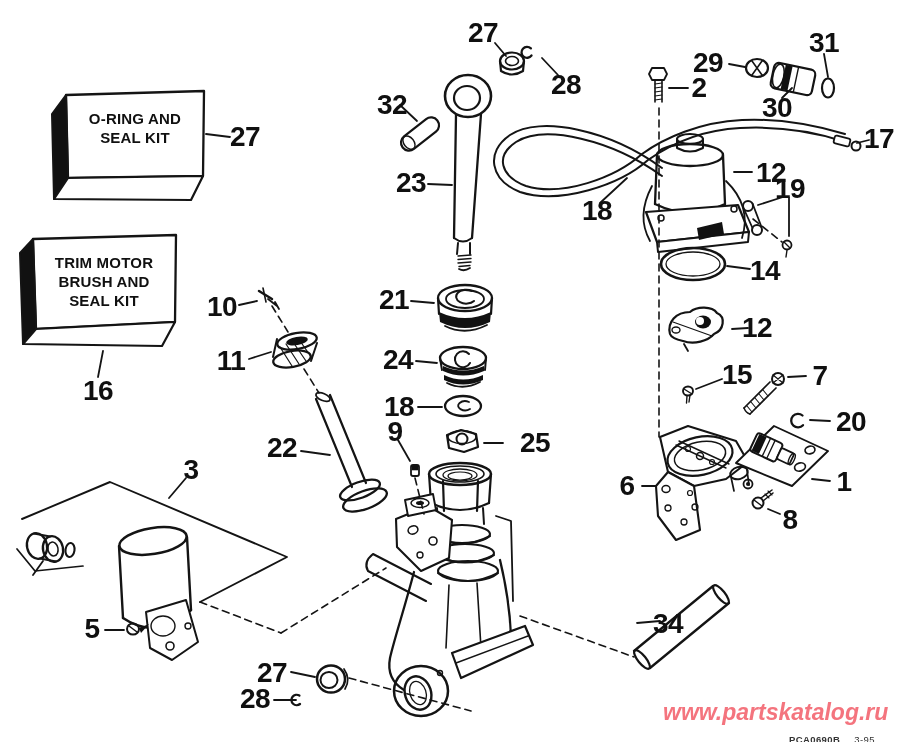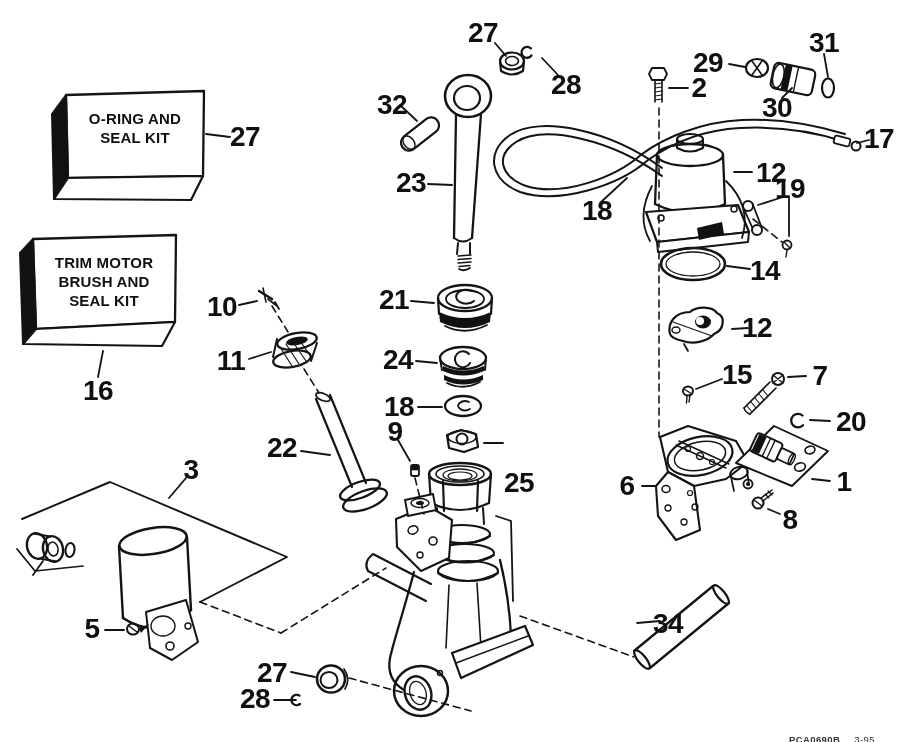--- a/index.html
+++ b/index.html
@@ -386,27 +386,28 @@
       <div class="callout" style="left: 757px; top: 328px;">12</div>
       <div class="callout" style="left: 231px; top: 361px;">11</div>
       <div class="callout" style="left: 398px; top: 360px;">24</div>
       <div class="callout" style="left: 98px; top: 391px;">16</div>
       <div class="callout" style="left: 737px; top: 375px;">15</div>
       <div class="callout" style="left: 820px; top: 376px;">7</div>
       <div class="callout" style="left: 399px; top: 407px;">18</div>
       <div class="callout" style="left: 851px; top: 422px;">20</div>
       <div class="callout" style="left: 395px; top: 432px;">9</div>
       <div class="callout" style="left: 282px; top: 448px;">22</div>
-      <div class="callout" style="left: 519px; top: 443px; margin-top: 40px;">25</div>
+      <div class="callout" style="left: 535px; top: 443px;">25</div>
       <div class="callout" style="left: 191px; top: 470px;">3</div>
       <div class="callout" style="left: 844px; top: 482px;">1</div>
       <div class="callout" style="left: 627px; top: 486px;">6</div>
       <div class="callout" style="left: 790px; top: 520px;">8</div>
       <div class="callout" style="left: 92px; top: 629px;">5</div>
       <div class="callout" style="left: 620px; top: 624px; margin-left: 48px;">34</div>
       <div class="callout" style="left: 272px; top: 673px;">27</div>
       <div class="callout" style="left: 255px; top: 699px;">28</div>
     </div>
 
+  <div id="watermark" style="color: rgb(244, 116, 126);">www.partskatalog.ru</div>
   <div id="doccode">
     <b>PCA0690B</b><span>3-95</span>
   </div>
 </div>
 
 </body></html>

